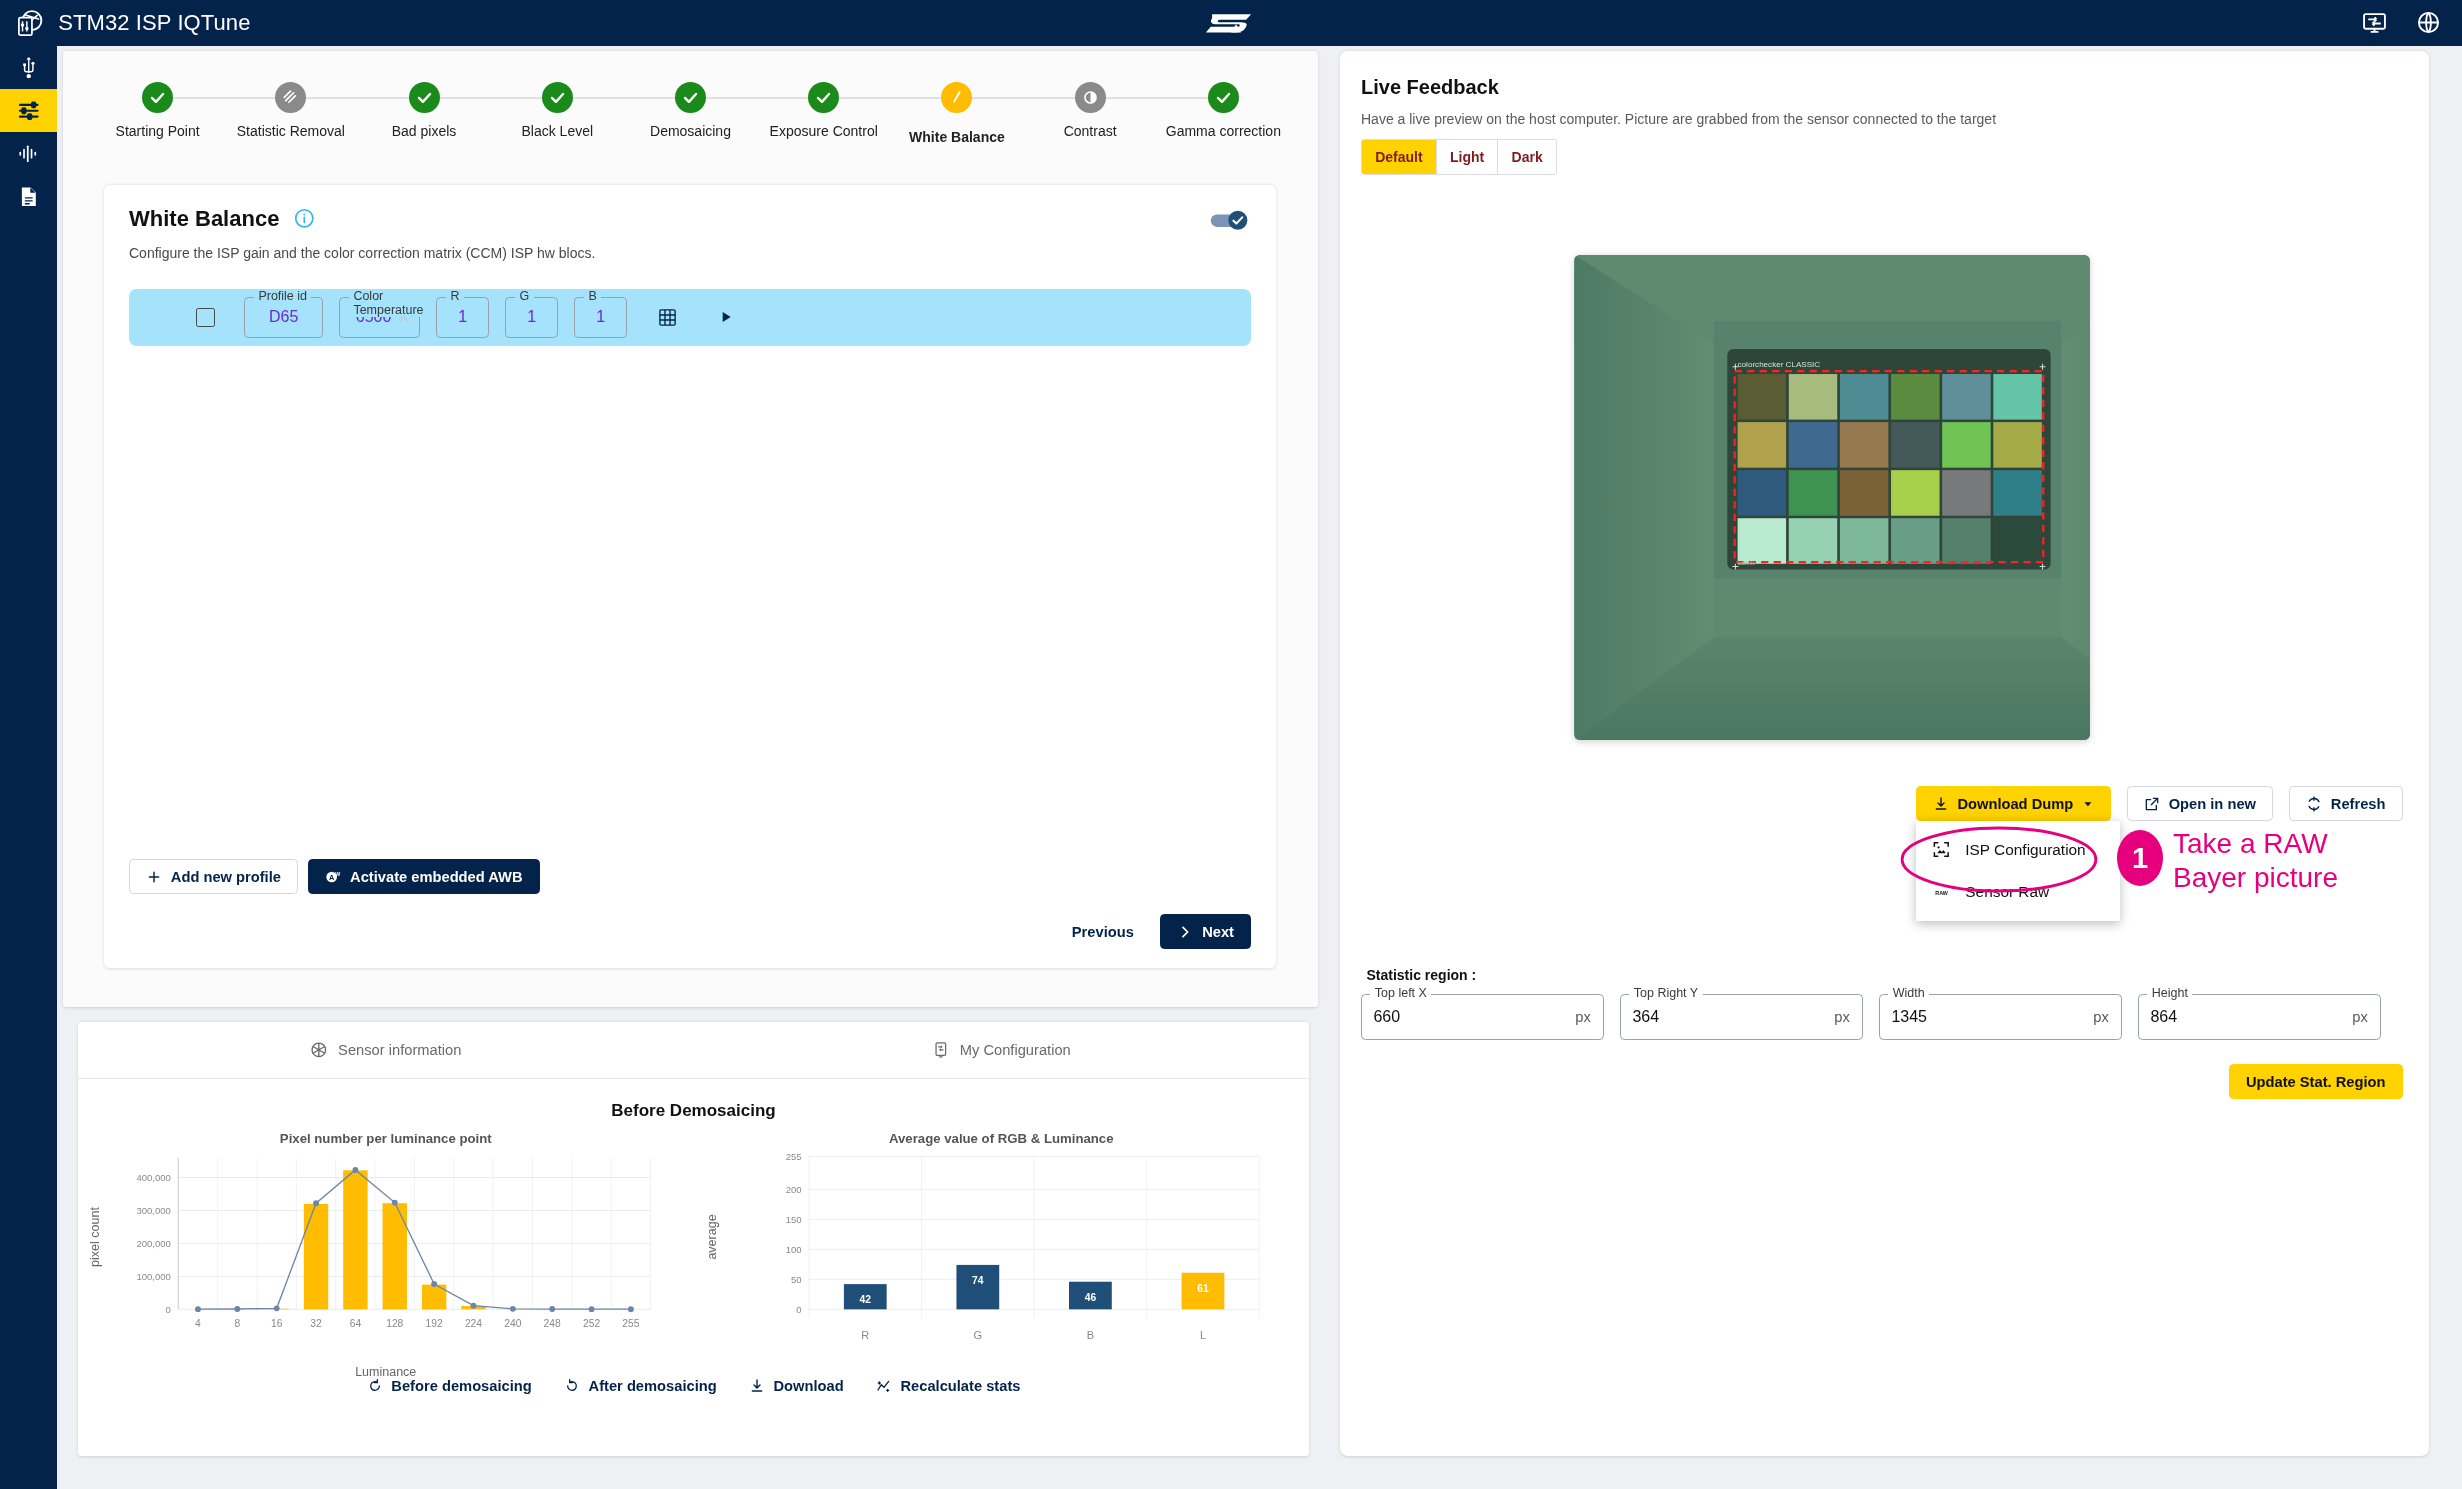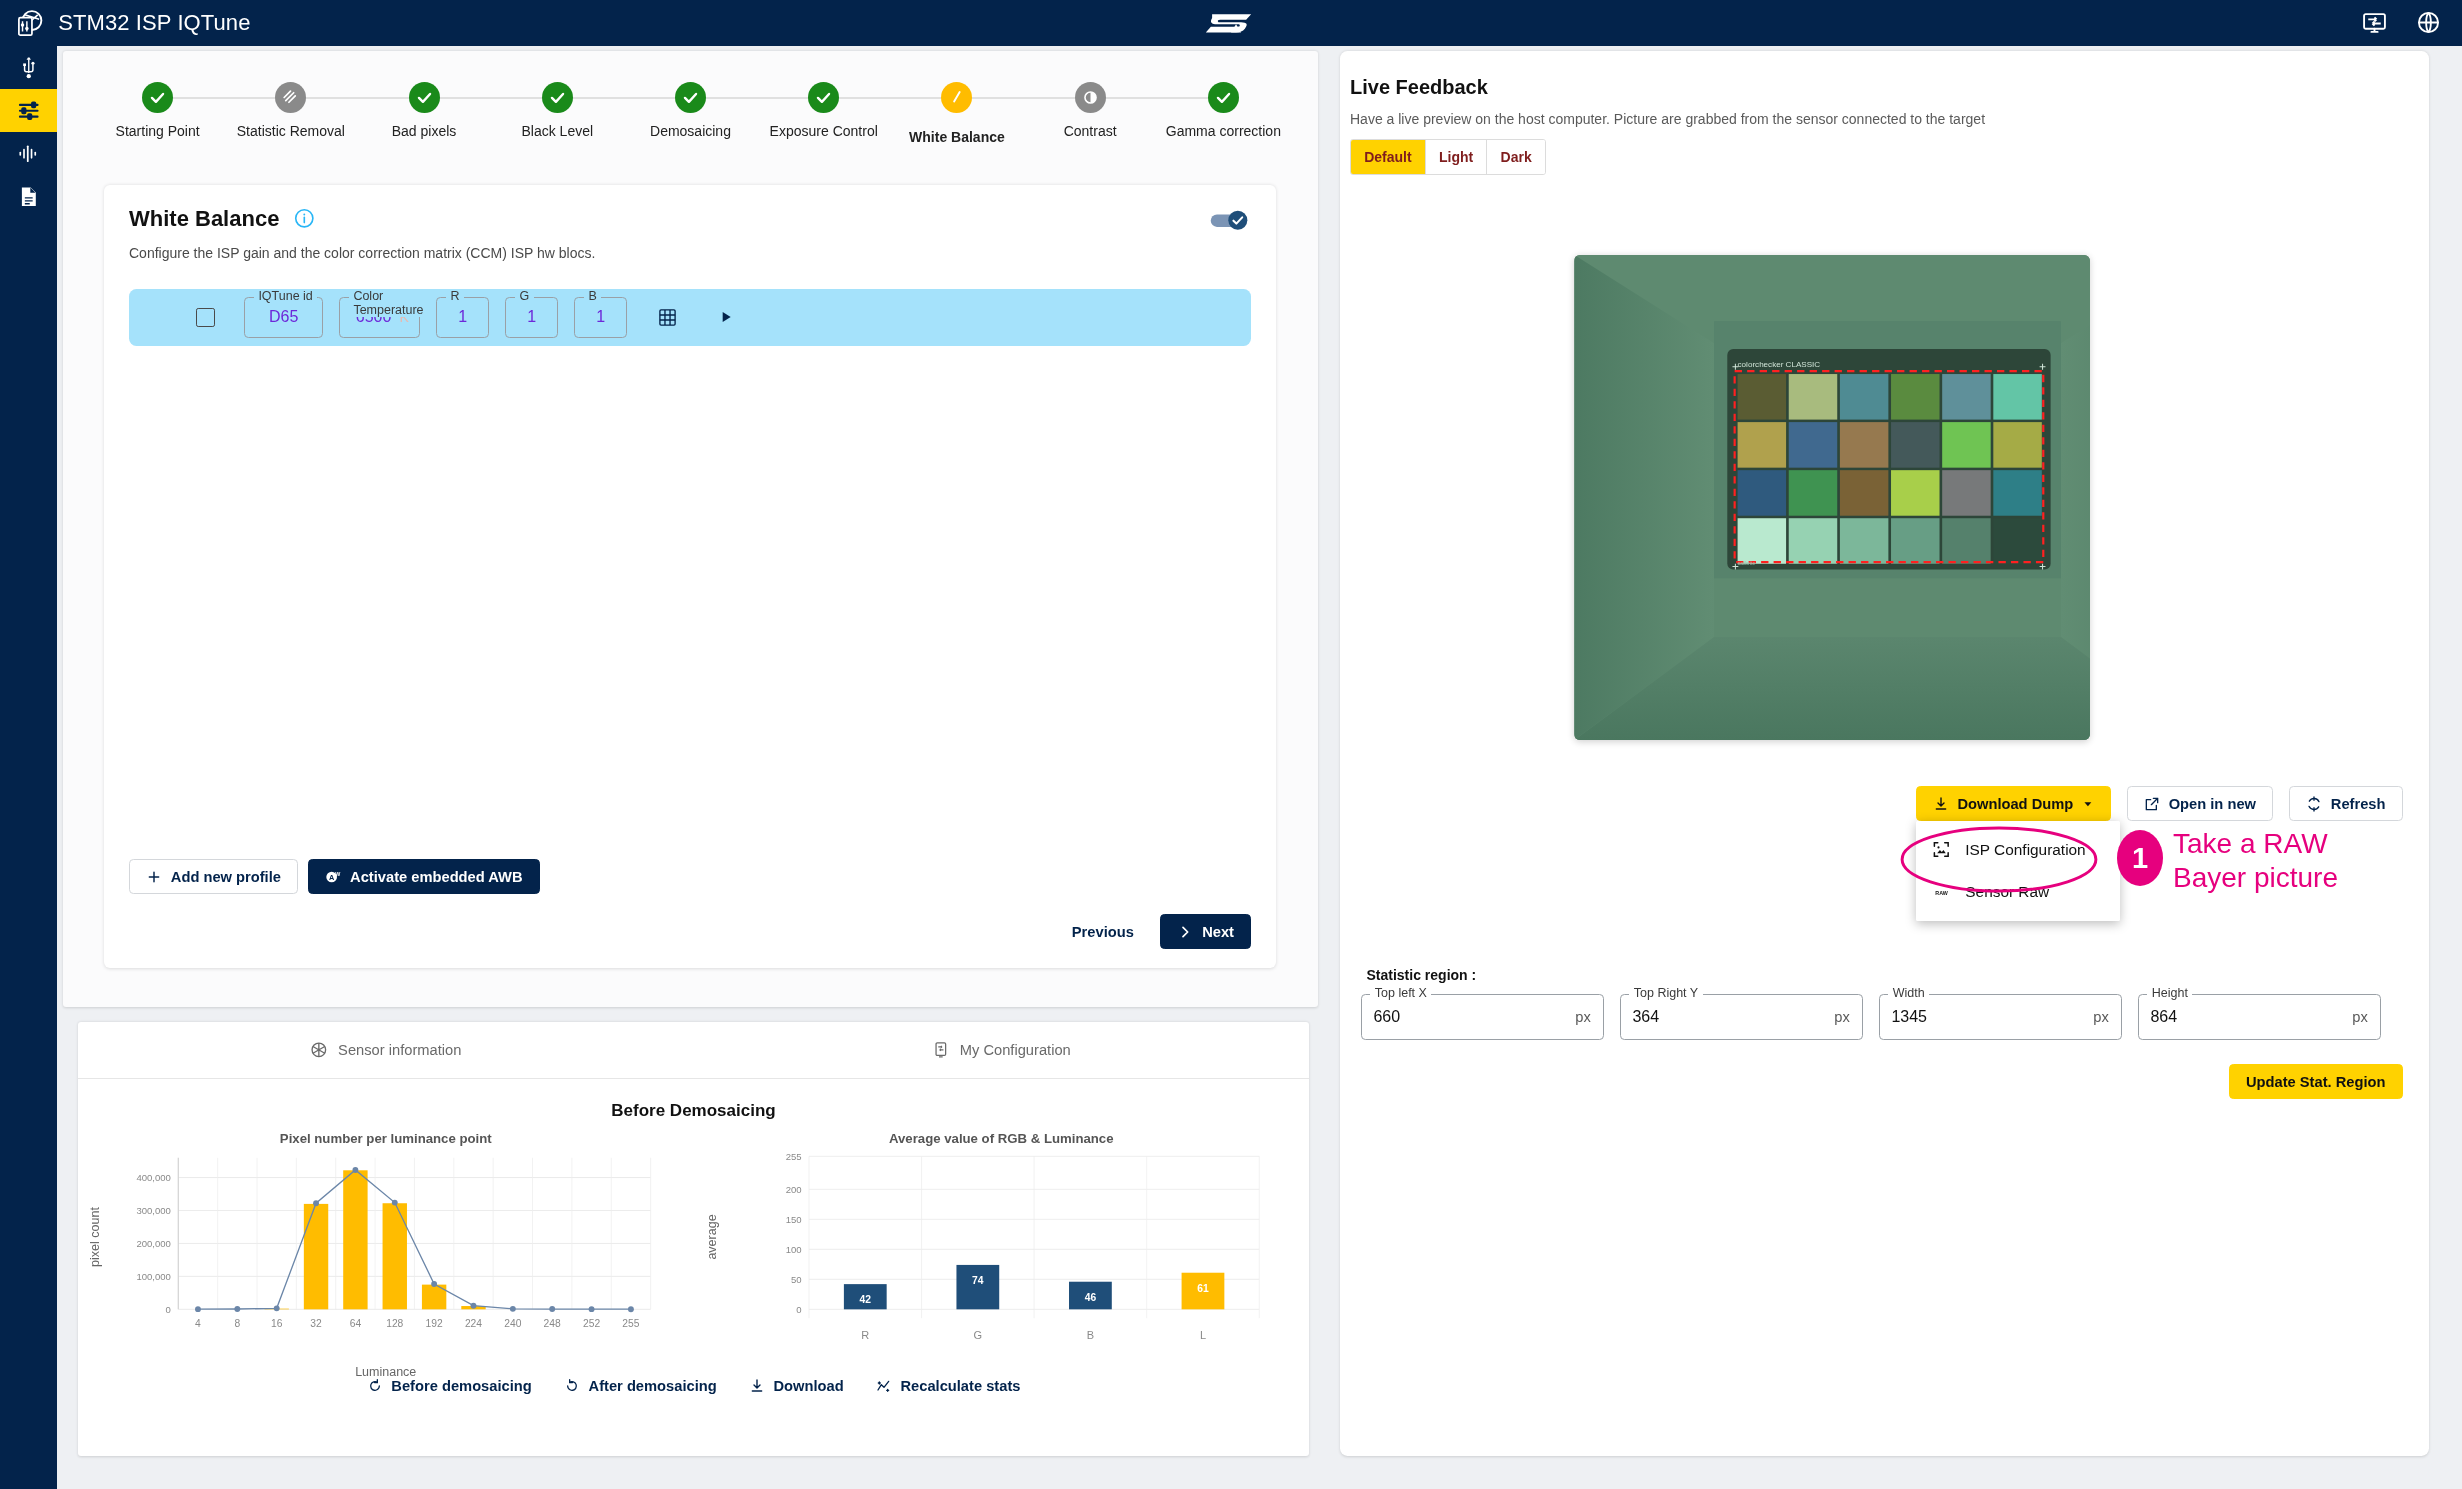--- a/index.html
+++ b/index.html
@@ -129,21 +129,21 @@
   .ylab { position: absolute; transform: rotate(-90deg); font-size: 12.5px; color: #666; }
   .xlab { position: absolute; font-size: 12.5px; color: #666; }
   #stats-actions { display: flex; justify-content: center; gap: 32px; margin-top: 11.8px; }
   .sact { display: inline-flex; align-items: center; gap: 8.8px; color: #03234b; font-size: 14.7px; font-weight: 700; cursor: pointer; }
   .sact svg { width: 16px; height: 16px; }
 
   
   #right-panel {
     position: absolute; left: 1340px; top: 51px; width: 1089px; height: 1405px;
     background: #ffffff; border-radius: 7.4px; box-shadow: 0 0.7px 2.9px rgba(0,0,0,.14);
-    padding: 25px 10px;
+    padding: 25px 21px;
   }
   #lf-title { font-size: 20px; font-weight: 700; color: #111; }
   #lf-desc { margin-top: 11.8px; font-size: 14px; color: #5a5a5a; }
   #theme-group { margin-top: 11.8px; display: inline-flex; border-radius: 2.9px; overflow: hidden; border: 0.7px solid #dcdcdc; }
   .theme-btn { padding: 0 13.2px; height: 34px; display: flex; align-items: center; font-size: 14px; font-weight: 600; color: #7f1d1d; background: #fff; border-right: 0.7px solid #dcdcdc; cursor: pointer; }
   .theme-btn:last-child { border-right: none; }
   .theme-btn.active { background: #ffd200; }
 
   #preview {
     position: absolute; left: 234px; top: 204px; width: 516px; height: 485px;
@@ -350,21 +350,21 @@
         <rect x="1" y="6" width="40" height="17" rx="8.5" fill="#7b94b5"></rect>
         <circle cx="38" cy="14" r="13" fill="#1f4e79"></circle>
         <path d="M32 14.5l4 4 8-8.5" stroke="#fff" stroke-width="2.8" fill="none" stroke-linecap="round" stroke-linejoin="round"></path>
       </svg>
       <div id="wb-desc">Configure the ISP gain and the color correction matrix (CCM) ISP hw blocs.</div>
 
       <div id="profile-row">
         <div class="pr-check"></div>
 
         <div class="field" id="f-profile">
-          <span class="fl">IQTune id</span>
+          <span class="fl">Profile id</span>
           <span class="fv">D65</span>
         </div>
         <div class="field" id="f-ct">
           <span class="fl">Color Temperature</span>
           <span class="fv">6500</span>
           <span class="unit">K</span>
         </div>
         <div class="field" id="f-r">
           <span class="fl">R</span>
           <span class="fv">1</span>

